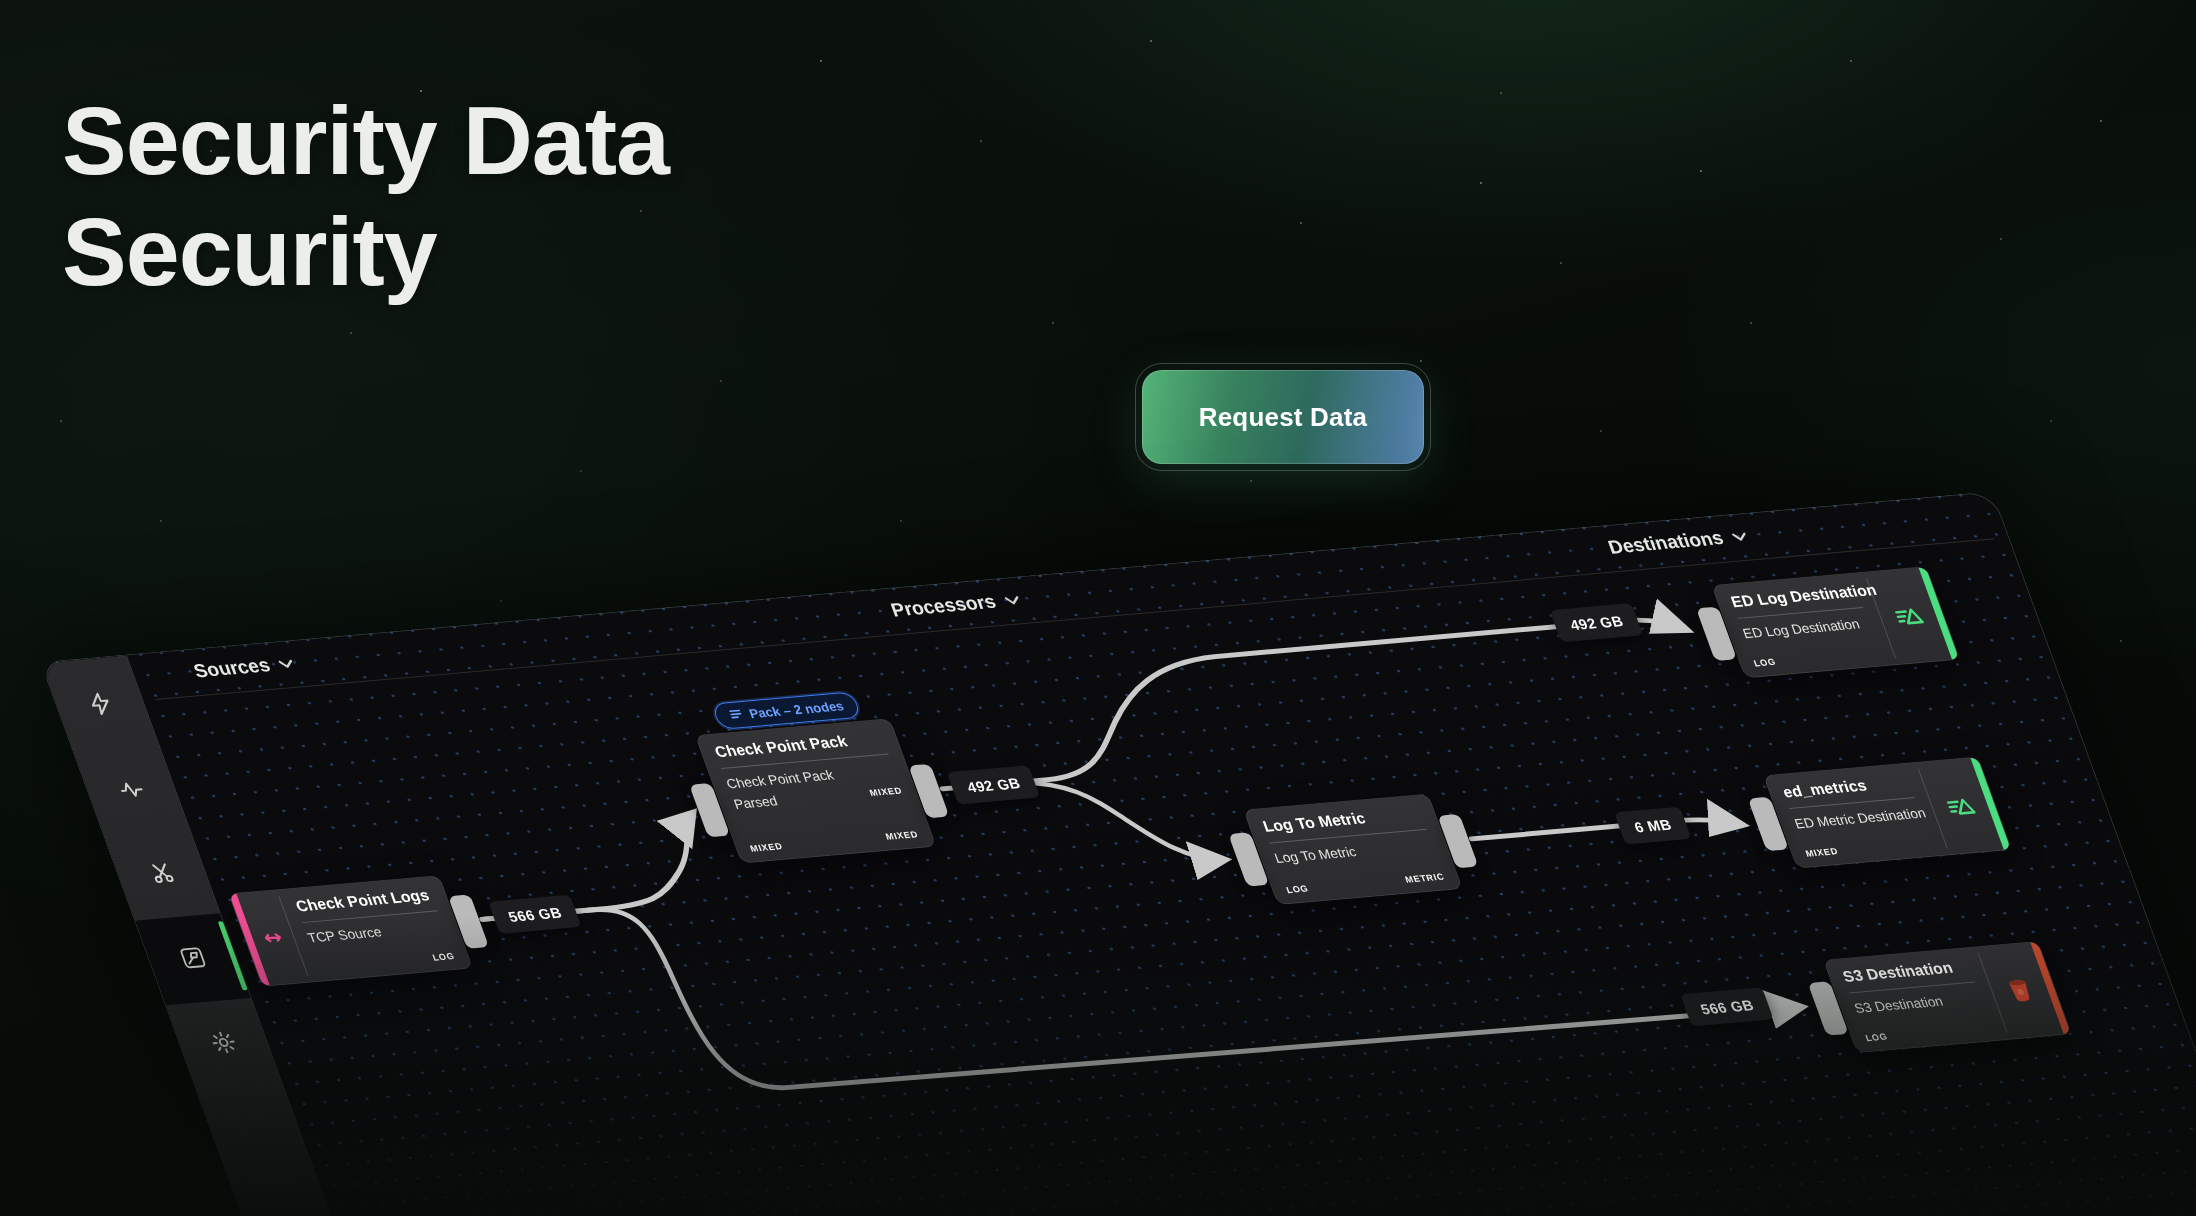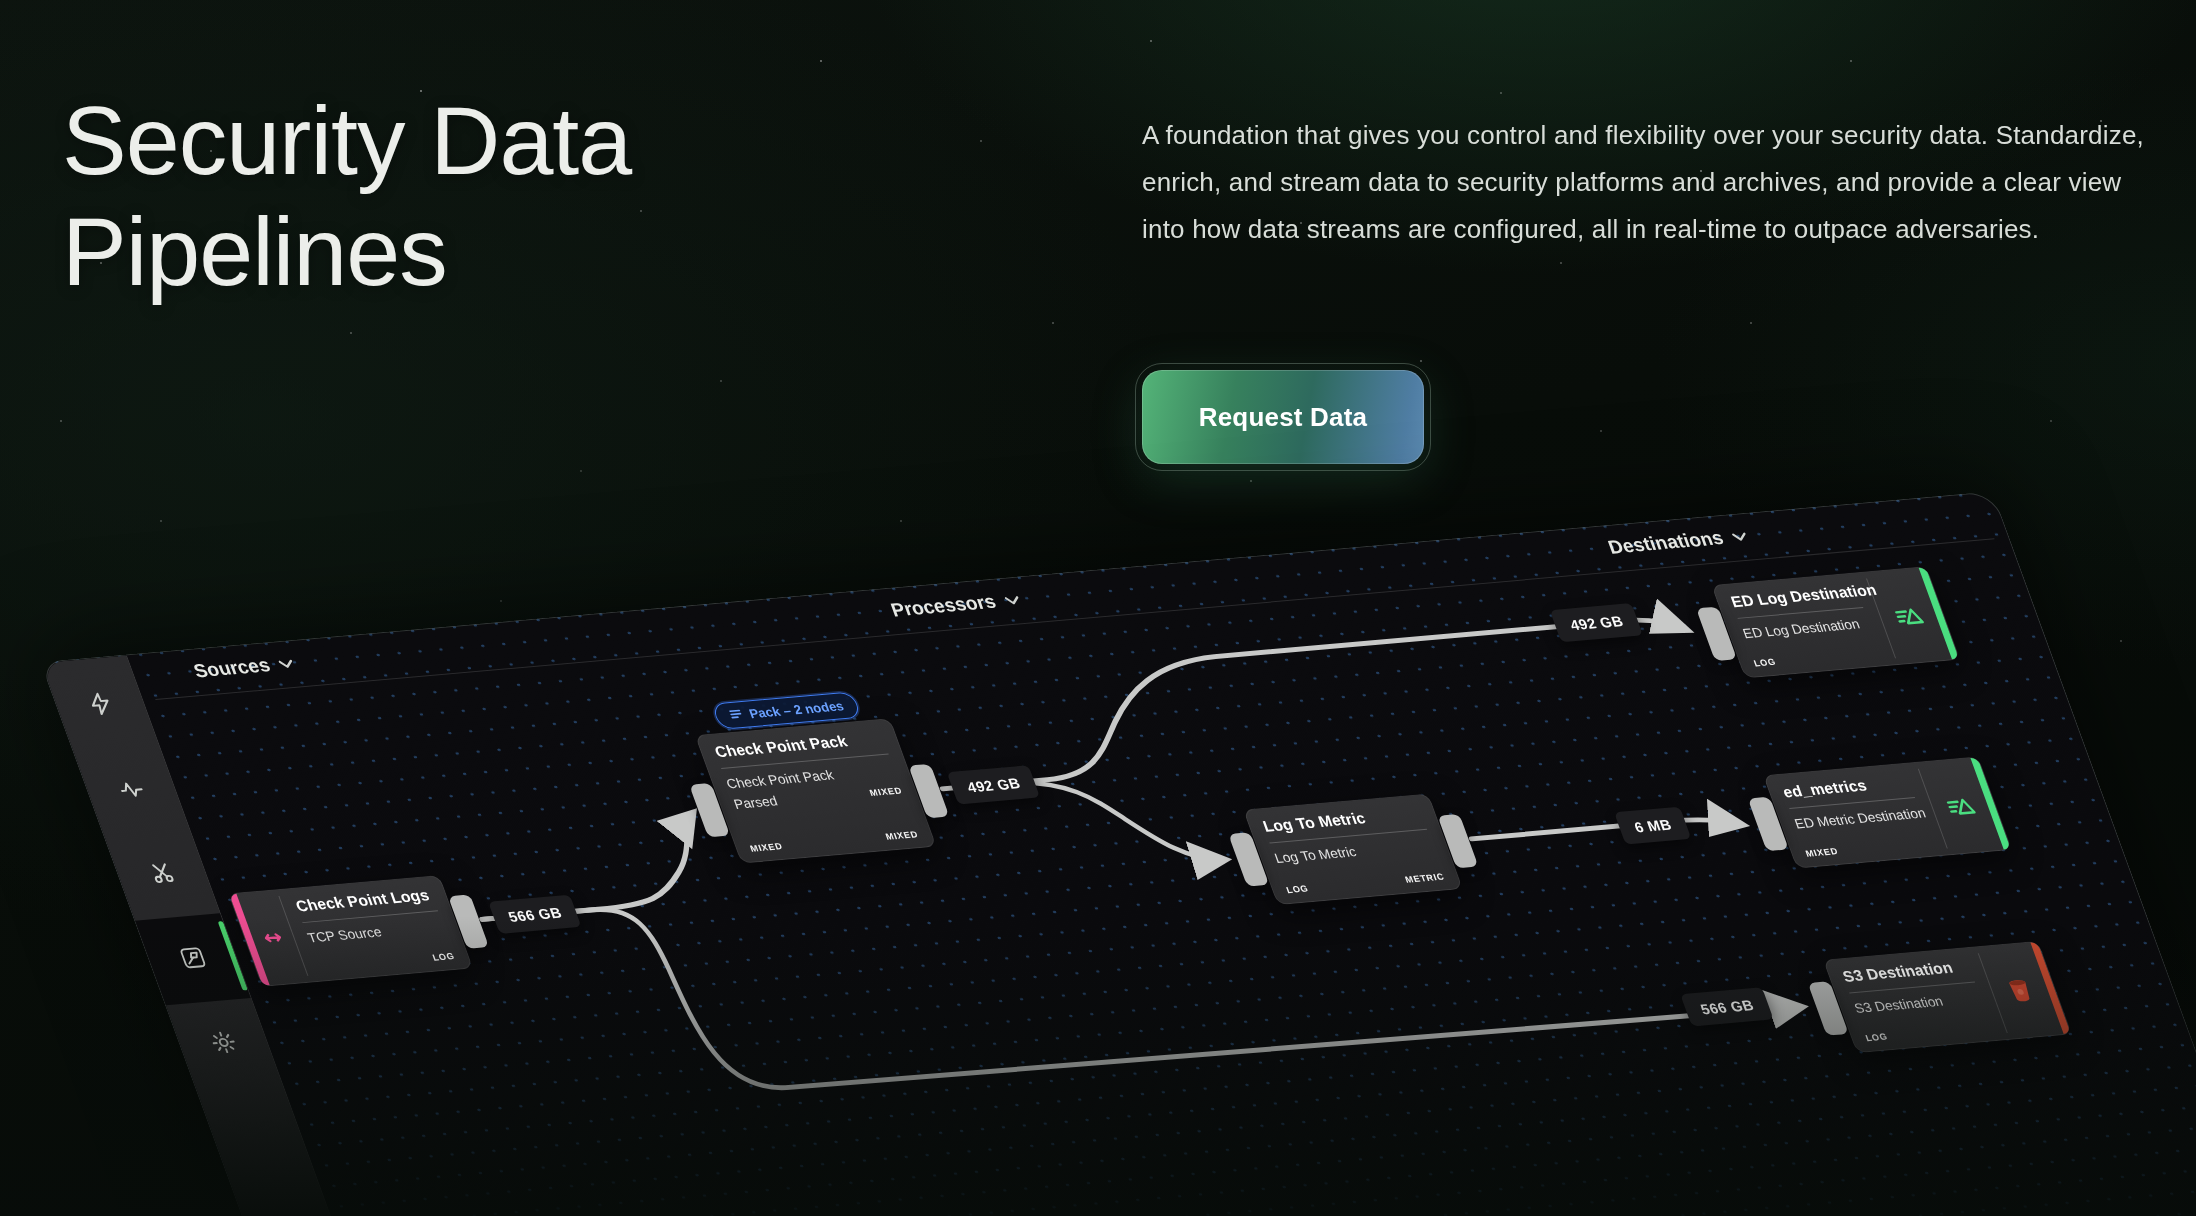--- a/index.html
+++ b/index.html
@@ -28,21 +28,21 @@
       160px 520px 0 0 rgba(255,255,255,.25), 580px 470px 0 0 rgba(255,255,255,.2),
       900px 520px 0 0 rgba(255,255,255,.25), 1250px 480px 0 0 rgba(255,255,255,.3),
       1600px 430px 0 0 rgba(255,255,255,.25),1950px 520px 0 0 rgba(255,255,255,.3),
       2120px 640px 0 0 rgba(255,255,255,.25),100px 262px 0 0 rgba(255,255,255,.4),
       60px 420px 0 0 rgba(255,255,255,.3),   500px 600px 0 0 rgba(255,255,255,.2),
       1480px 182px 0 0 rgba(255,255,255,.45),1560px 262px 0 0 rgba(255,255,255,.3);
   }
   
   .hero-title {
     position:absolute; left:62px; top:86px; width:860px;
-    font-size:97px; font-weight:400; letter-spacing:-1px; line-height:1.14;
+    font-size:97px; font-weight:700; letter-spacing:-1px; line-height:1.14;
     color:#eceeea; text-shadow:0 2px 14px rgba(0,0,0,.35);
   }
   .hero-desc {
     position:absolute; left:1142px; top:112px; width:1018px;
     font-size:26px; line-height:1.8; letter-spacing:.2px; color:#d8ddd8;
   }
   .cta {
     position:absolute; left:1142px; top:370px; width:282px; height:94px;
     display:flex; align-items:center; justify-content:center;
     border:none; border-radius:20px; cursor:pointer;
@@ -127,23 +127,22 @@
   }
 </style>
 </head>
 <body>
 
 <div id="page">
   <div class="stars"></div>
 
   <h1 class="hero-title">
     <span>Security Data</span><br>
-    <span>Pipelines</span>
+    <span>Security</span>
   </h1>
-  <p class="hero-desc">A foundation that gives you control and flexibility over your security data. Standardize, enrich, and stream data to security platforms and archives, and provide a clear view into how data streams are configured, all in real-time to outpace adversaries.</p>
   <button class="cta">Request Data</button>
 
   <div class="canvas">
 
     <div class="head-rule"></div>
     <div class="col-head" style="left:146px">
       <span>Sources</span>
       <span>
           <svg width="14" height="9" viewBox="0 0 12 8">
             <path d="M1 1.5 6 6.5 11 1.5" stroke="#cfd2cf" stroke-width="2" fill="none" stroke-linecap="round" stroke-linejoin="round"></path>

